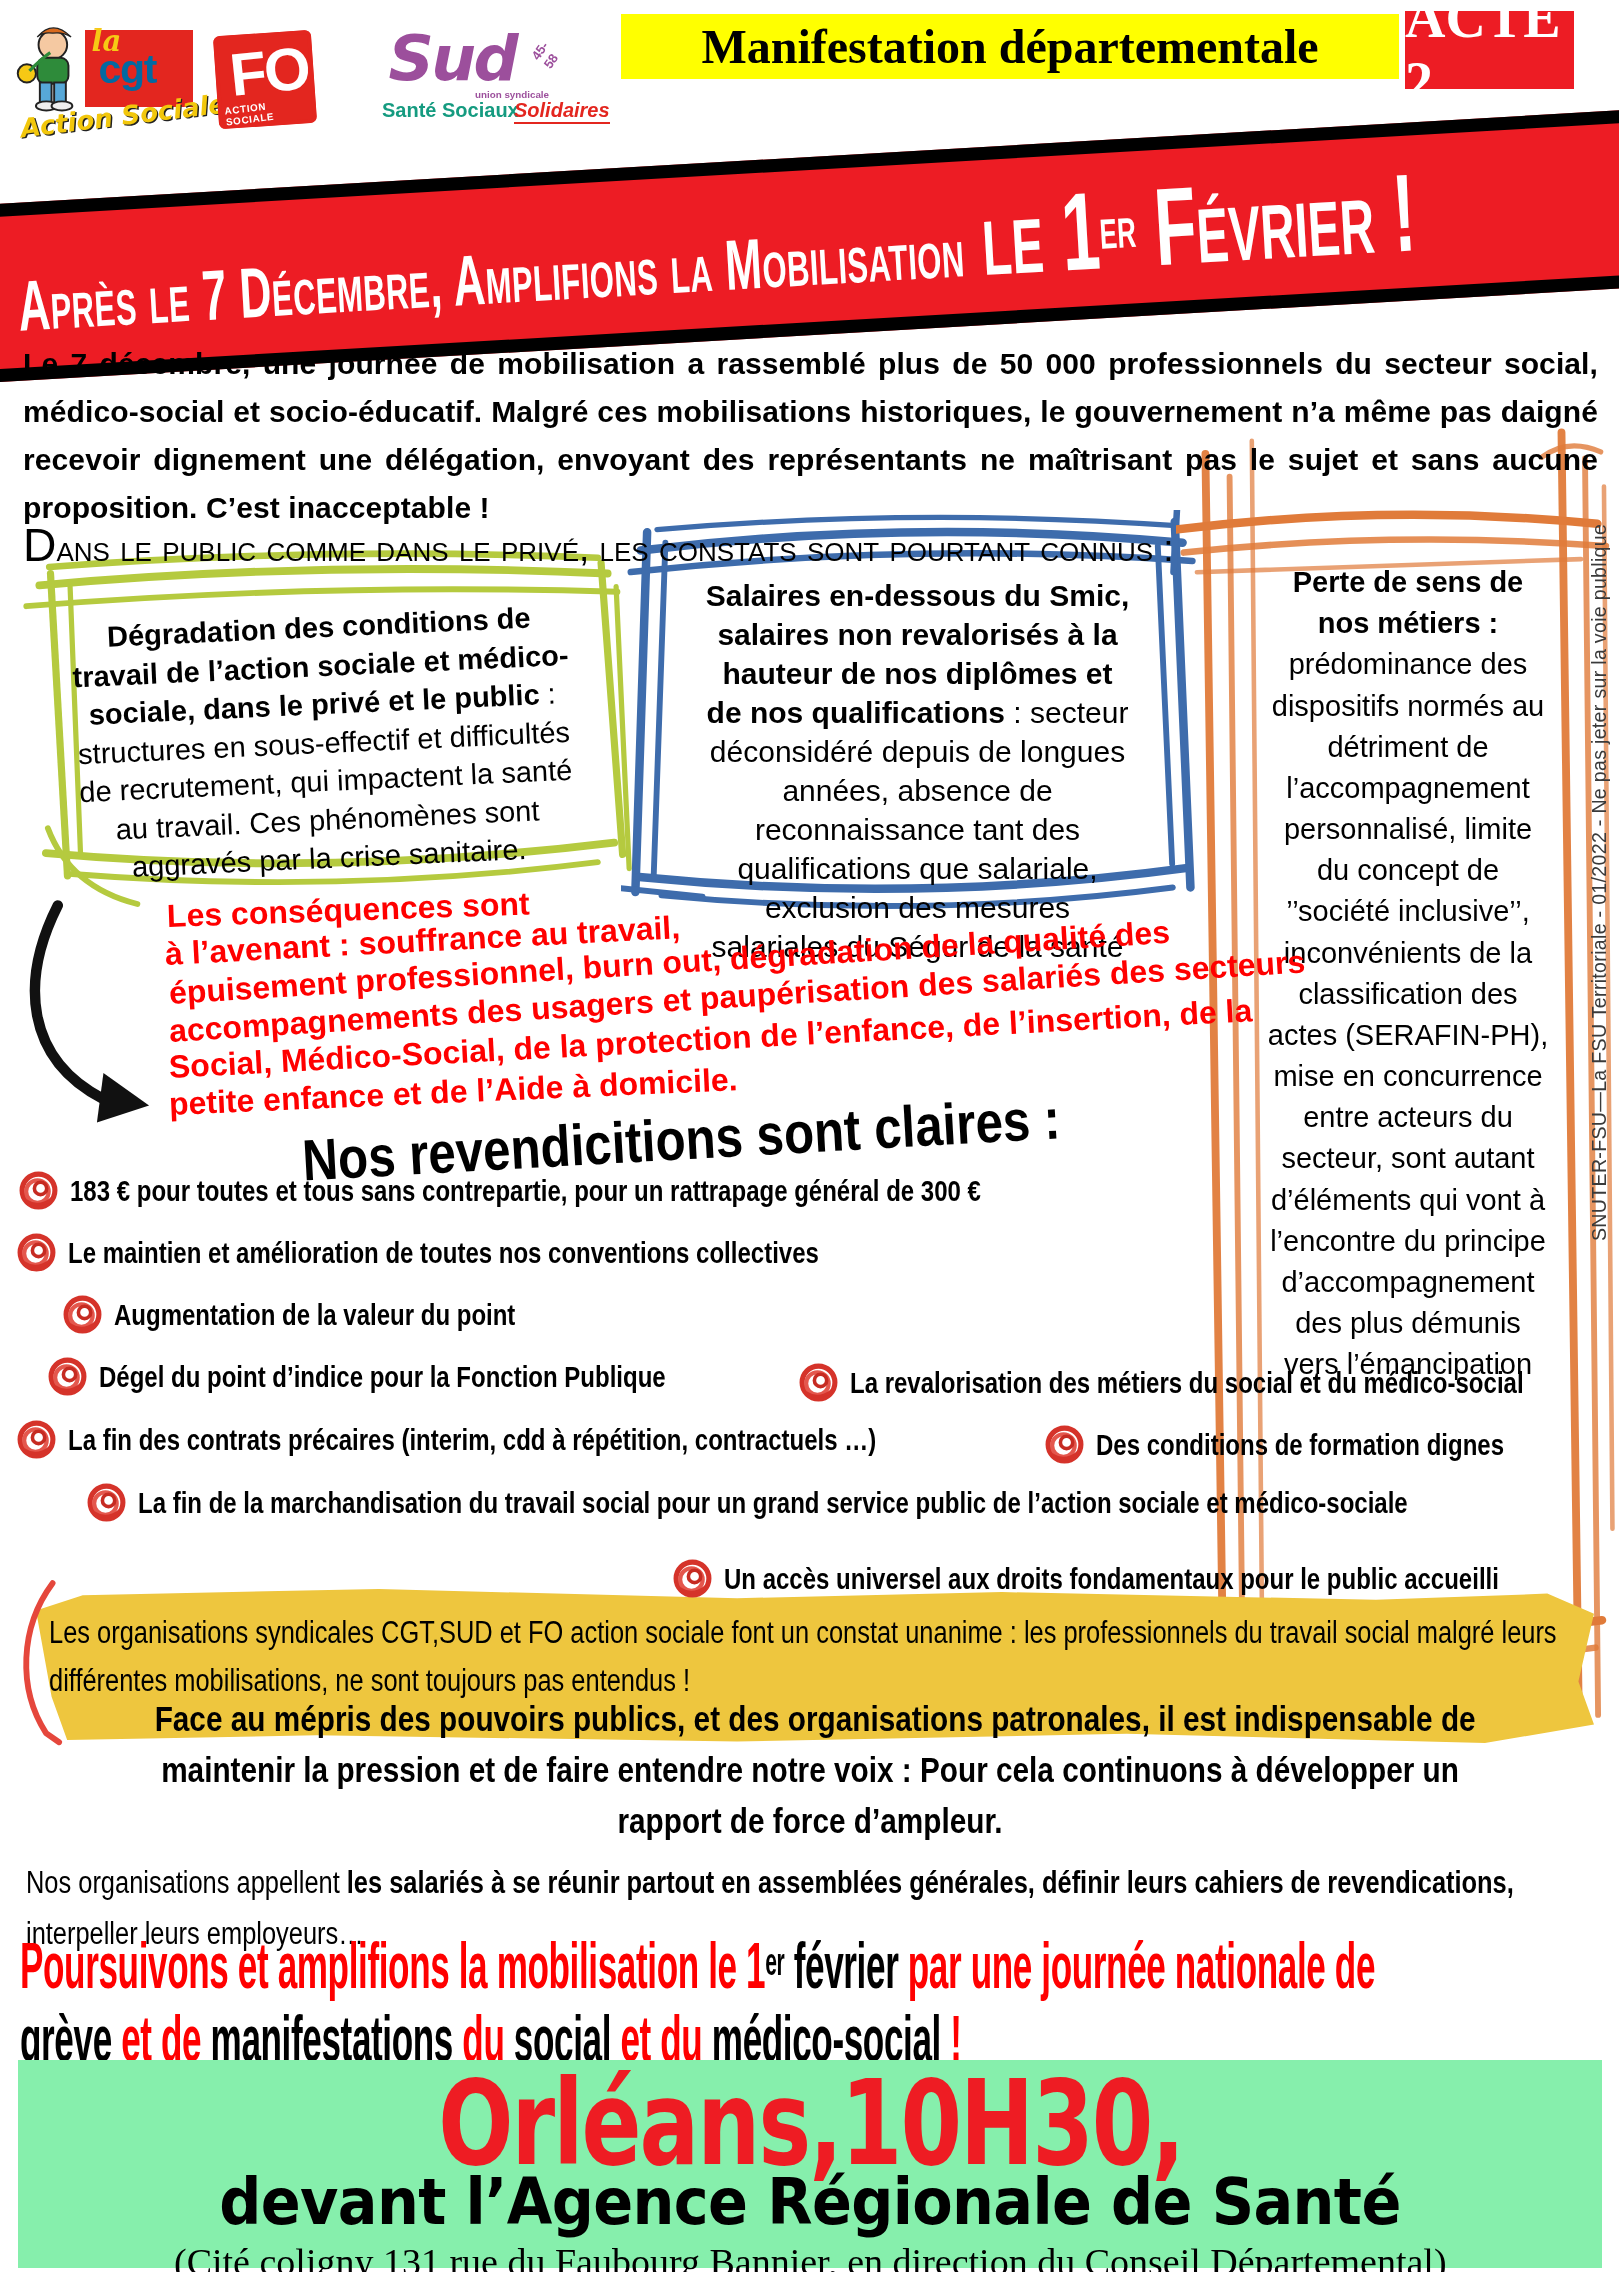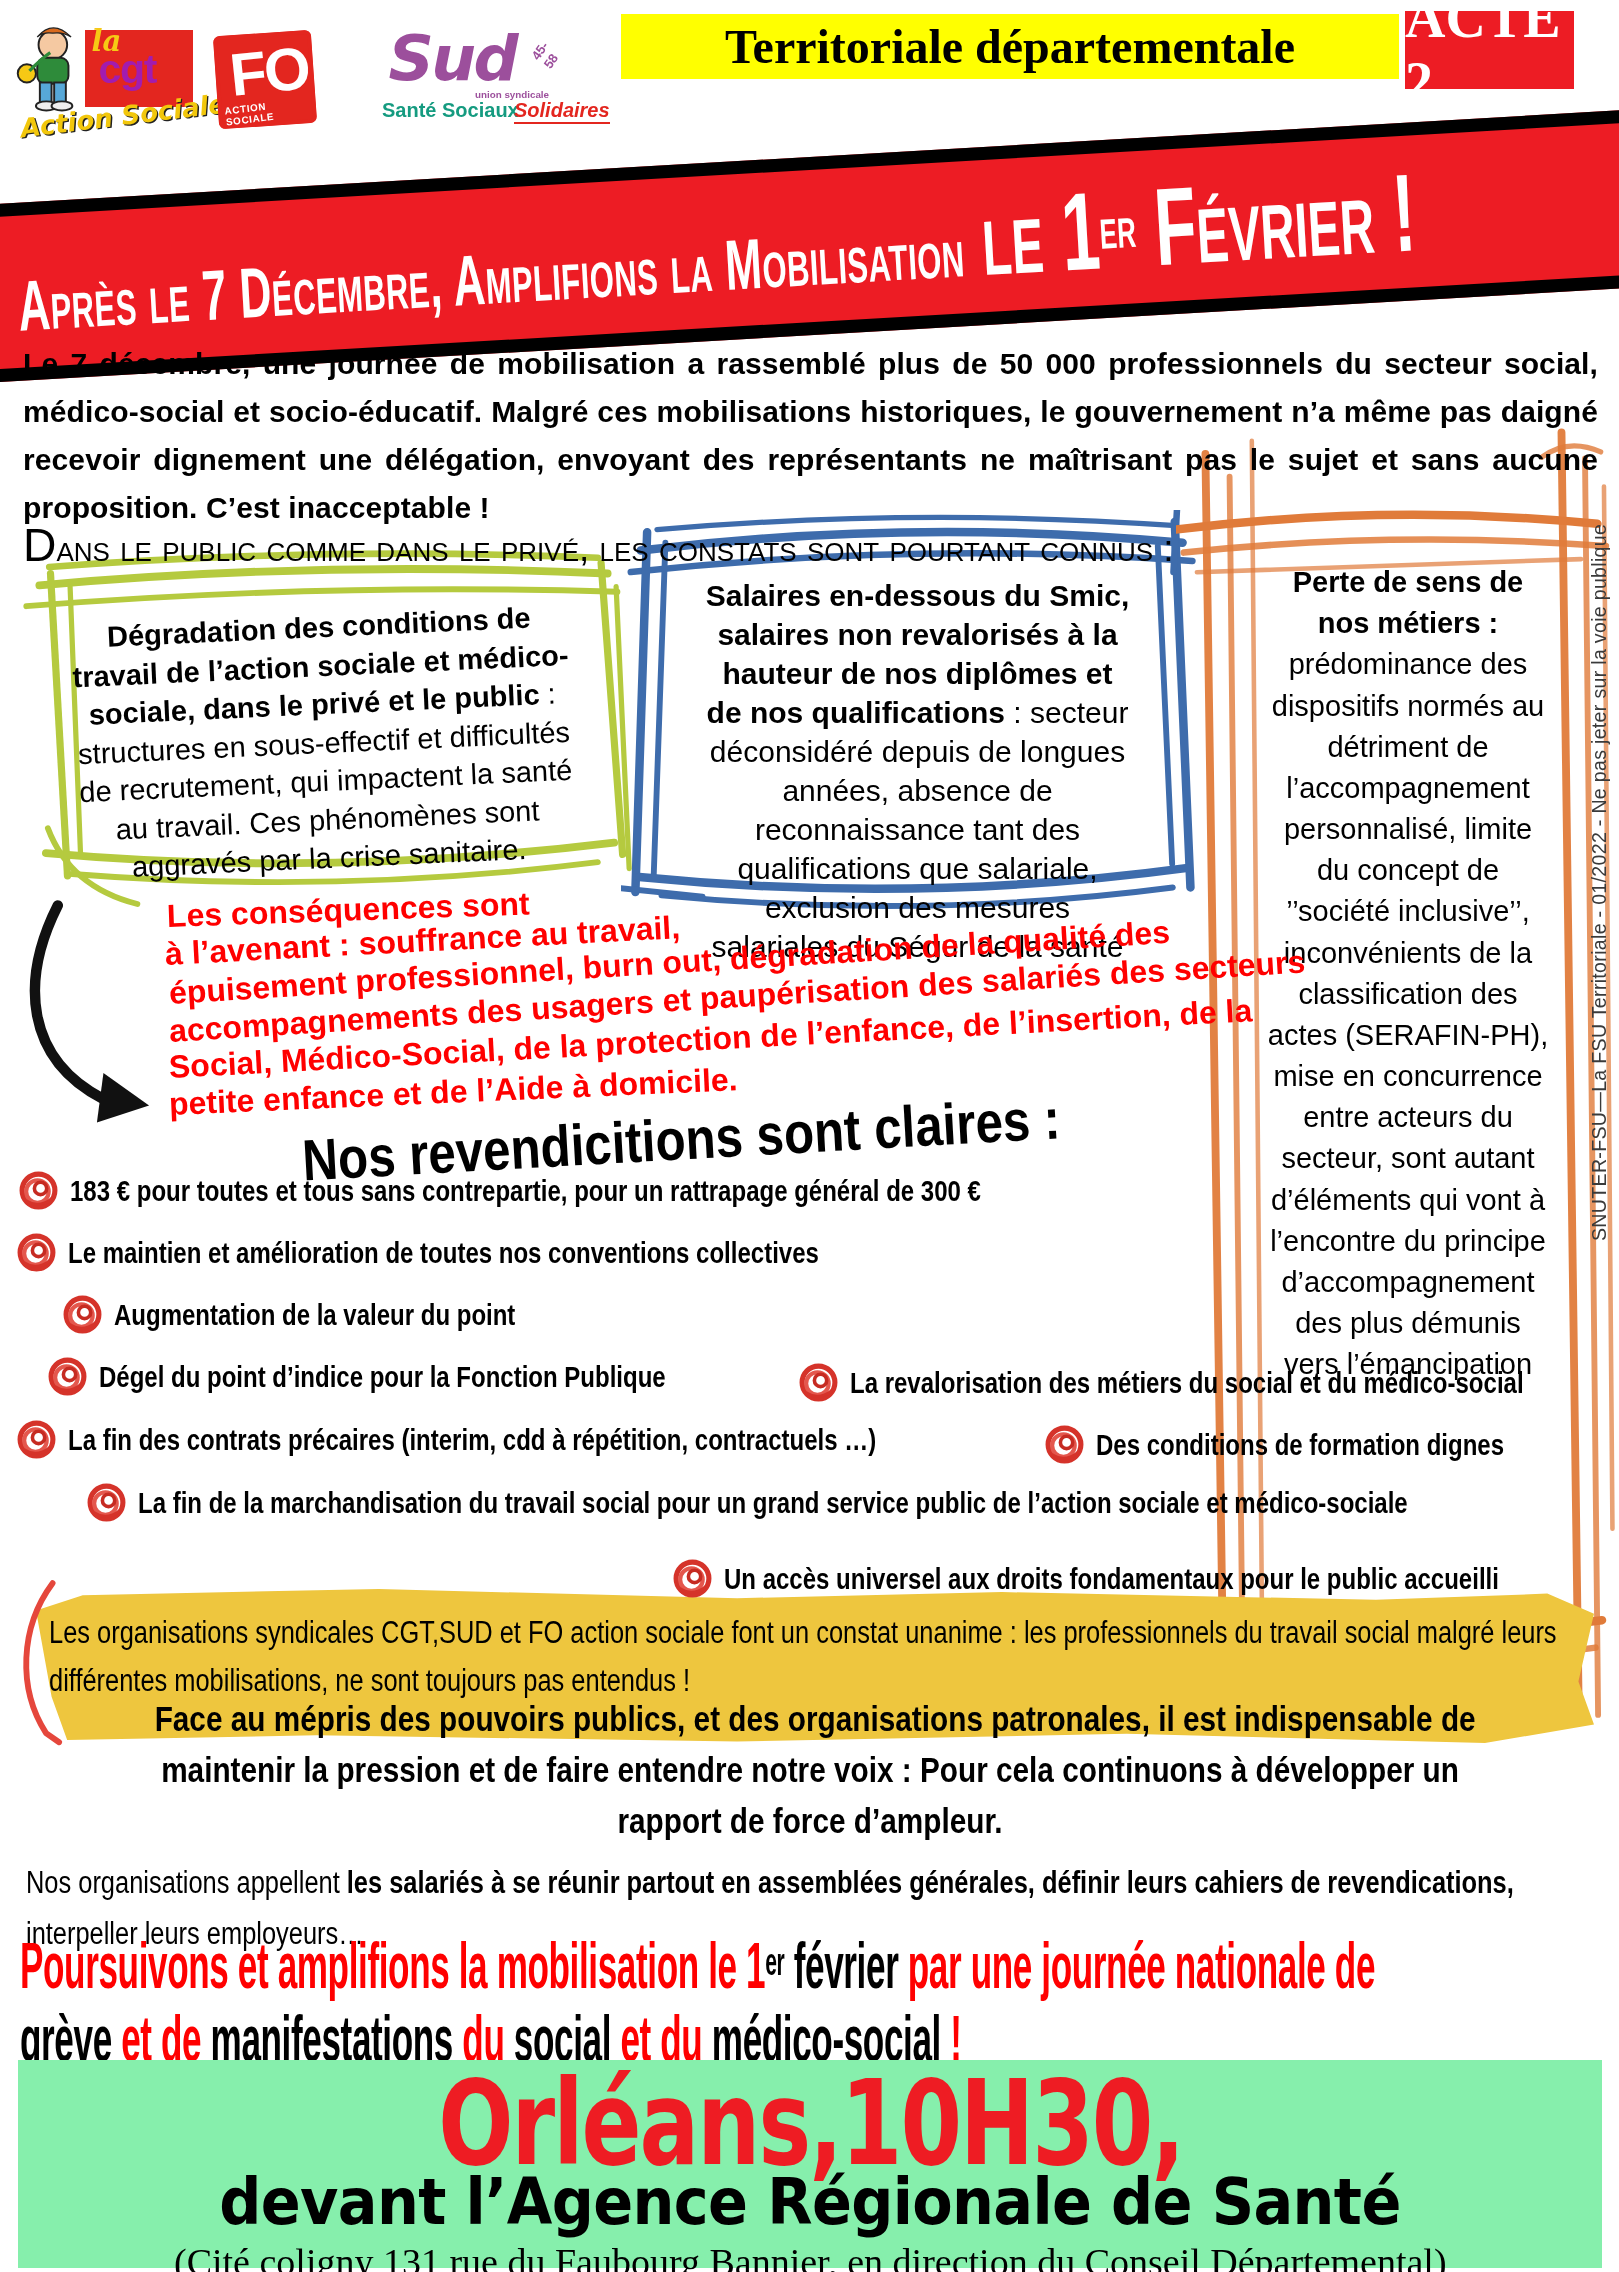--- a/index.html
+++ b/index.html
@@ -14,21 +14,21 @@
   .title-box span{font-family:"Liberation Serif",serif;font-weight:bold;font-size:48px;}
   .acte-box{left:1405px;top:10.5px;width:169px;height:78px;background:#ED1C24;
             display:flex;align-items:center;justify-content:center;}
   .acte-box span{font-family:"Liberation Serif",serif;font-weight:bold;font-size:56px;color:#fff;}
 
   
   .cgt{left:14.4px;top:11.8px;width:196px;height:127px;}
   .cgt .sq{position:absolute;left:71px;top:18.3px;width:108px;height:77px;background:#E3261F;}
   .cgt .la{position:absolute;left:77px;top:11.8px;font-family:"DejaVu Serif",serif;font-style:italic;
            font-weight:bold;font-size:29px;color:#F6C915;}
-  .cgt .cgt-t{position:absolute;left:84px;top:34px;font-weight:bold;font-size:41px;color:#a21caf;letter-spacing:-1.3px;}
+  .cgt .cgt-t{position:absolute;left:84px;top:34px;font-weight:bold;font-size:41px;color:#0369a1;letter-spacing:-1.3px;}
   .cgt .cap{position:absolute;left:5.2px;top:90px;width:189px;font-family:"DejaVu Sans",sans-serif;
             font-style:italic;font-weight:bold;font-size:26px;color:#F2C70C;transform:rotate(-7deg);
             text-shadow:1.3px 1.3px 0 #222;white-space:nowrap;}
   .fo{left:216px;top:33px;width:101px;height:98px;}
   .fo .sq{position:absolute;left:0;top:0;width:98px;height:93px;background:#E3261F;border-radius:6.5px;
           transform:rotate(-4deg);box-shadow:inset 0 0 0 3.9px #E3261F;}
   .fo .fo-t{position:absolute;left:14.4px;top:3.9px;font-weight:bold;font-size:60px;color:#fff;
             transform:rotate(-6deg);letter-spacing:-2.6px;}
   .fo .cap{position:absolute;left:9.1px;top:67px;font-size:9.8px;font-weight:bold;color:#fff;
            transform:rotate(-7deg);letter-spacing:0.7px;}
@@ -154,21 +154,21 @@
 
   <div class="abs sud z2">
     <div class="sud-t">Sud</div>
     <div class="dept">45-58</div>
     <div class="small">union syndicale</div>
     <div class="sante">Santé Sociaux</div>
     <div class="soli">Solidaires</div>
   </div>
 
   <div class="abs title-box z2">
-    <span>Territoriale départementale</span>
+    <span>Manifestation départementale</span>
   </div>
   <div class="abs acte-box z2">
     <span>ACTE 2</span>
   </div>
 
   <div class="abs banner z2">
     <div class="banner-line">
       <span class="b1">Après le 7 Décembre, Amplifions la Mobilisation</span><span class="b2"><span>le 1</span><sup>er</sup><span> Février !</span></span>
     </div>
   </div>

